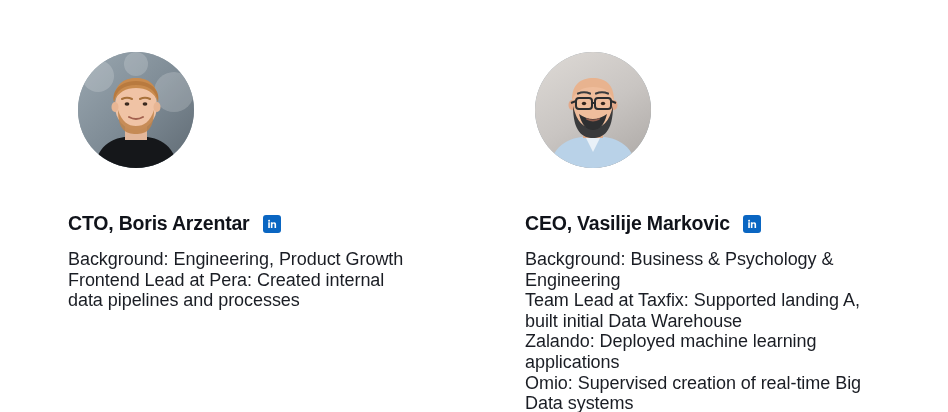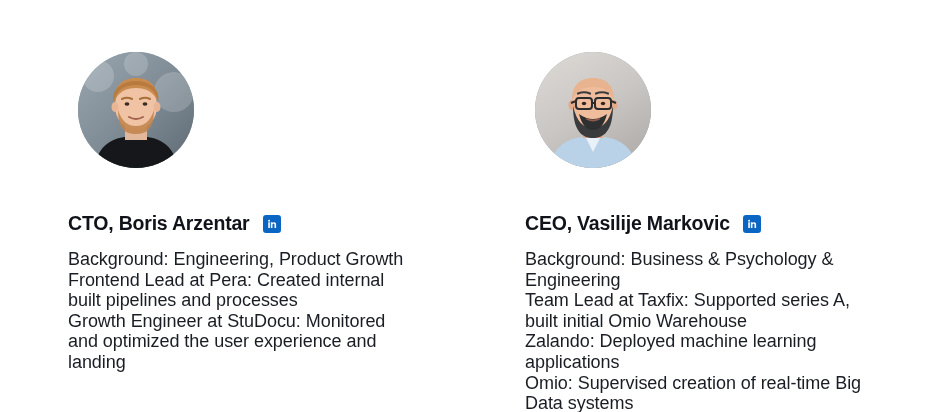--- a/index.html
+++ b/index.html
@@ -123,22 +123,21 @@
       <span class="name">CTO, Boris Arzentar</span>
       <span class="li-badge">
         <svg width="12" height="12" viewBox="0 0 24 24" aria-hidden="true">
           <path fill="#ffffff" d="M4.5 8.5h3.2V20H4.5V8.5zM6.1 3.7c1.05 0 1.9.86 1.9 1.9s-.85 1.9-1.9 1.9a1.9 1.9 0 1 1 0-3.8zM10.2 8.5h3.07v1.57h.04c.43-.8 1.47-1.65 3.03-1.65 3.24 0 3.84 2.06 3.84 4.75V20h-3.2v-5.7c0-1.36-.03-3.1-1.9-3.1-1.9 0-2.19 1.46-2.19 2.98V20h-3.2V8.5z"></path>
         </svg>
       </span>
     </div>
 
     <div class="bio">
       <div class="bio-line">Background: Engineering, Product Growth</div>
-      <div class="bio-line">Frontend Lead at Pera: Created internal built pipelines and processes</div>
-      <div class="bio-line">Growth Engineer at StuDocu: Monitored and optimized the user experience and landing</div>
+      <div class="bio-line">Frontend Lead at Pera: Created internal data pipelines and processes</div>
     </div>
   </div>
 
   <div class="profile" id="profile-ceo">
 
     <div class="avatar">
       <svg width="116" height="116" viewBox="0 0 116 116" aria-hidden="true">
         <defs>
           <linearGradient id="bgB" x1="0" y1="0" x2="0.6" y2="1">
             <stop offset="0%" stop-color="#dedad6"></stop>
@@ -185,19 +184,19 @@
       <span class="name">CEO, Vasilije Markovic</span>
       <span class="li-badge">
         <svg width="12" height="12" viewBox="0 0 24 24" aria-hidden="true">
           <path fill="#ffffff" d="M4.5 8.5h3.2V20H4.5V8.5zM6.1 3.7c1.05 0 1.9.86 1.9 1.9s-.85 1.9-1.9 1.9a1.9 1.9 0 1 1 0-3.8zM10.2 8.5h3.07v1.57h.04c.43-.8 1.47-1.65 3.03-1.65 3.24 0 3.84 2.06 3.84 4.75V20h-3.2v-5.7c0-1.36-.03-3.1-1.9-3.1-1.9 0-2.19 1.46-2.19 2.98V20h-3.2V8.5z"></path>
         </svg>
       </span>
     </div>
 
     <div class="bio">
       <div class="bio-line">Background: Business &amp; Psychology &amp; Engineering</div>
-      <div class="bio-line">Team Lead at Taxfix: Supported series A, built initial Omio Warehouse</div>
+      <div class="bio-line">Team Lead at Taxfix: Supported landing A, built initial Data Warehouse</div>
       <div class="bio-line">Zalando: Deployed machine learning applications</div>
       <div class="bio-line">Omio: Supervised creation of real-time Big Data systems</div>
     </div>
   </div>
 
 </div>
 
 </body></html>

